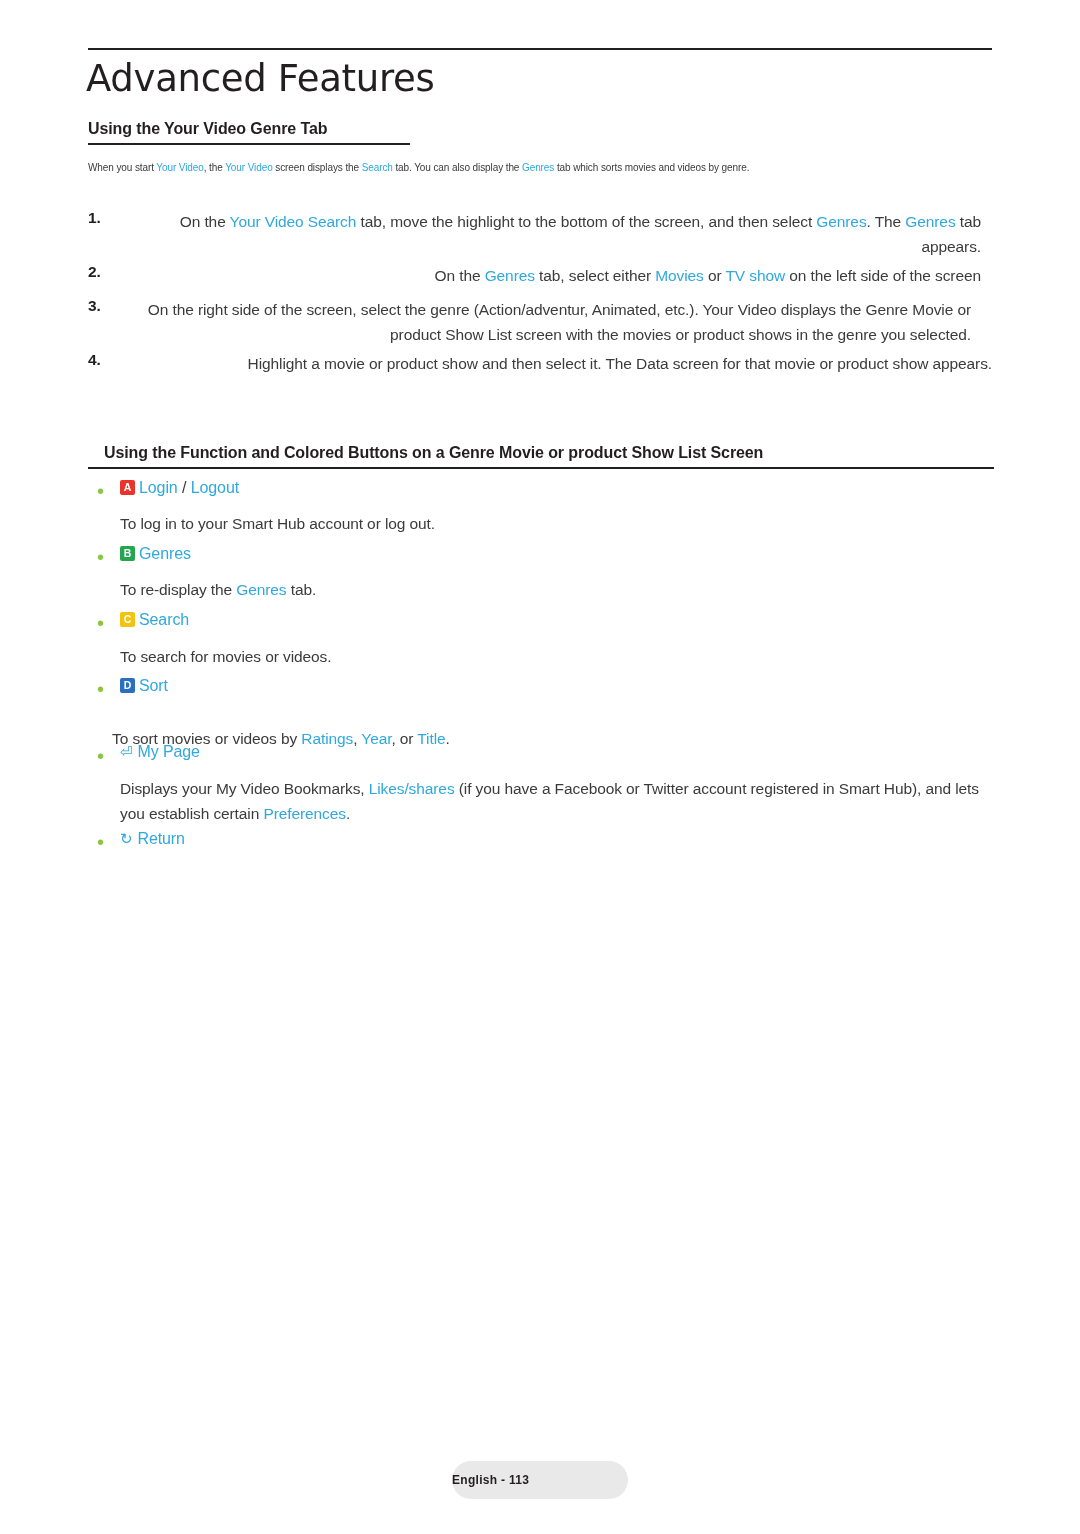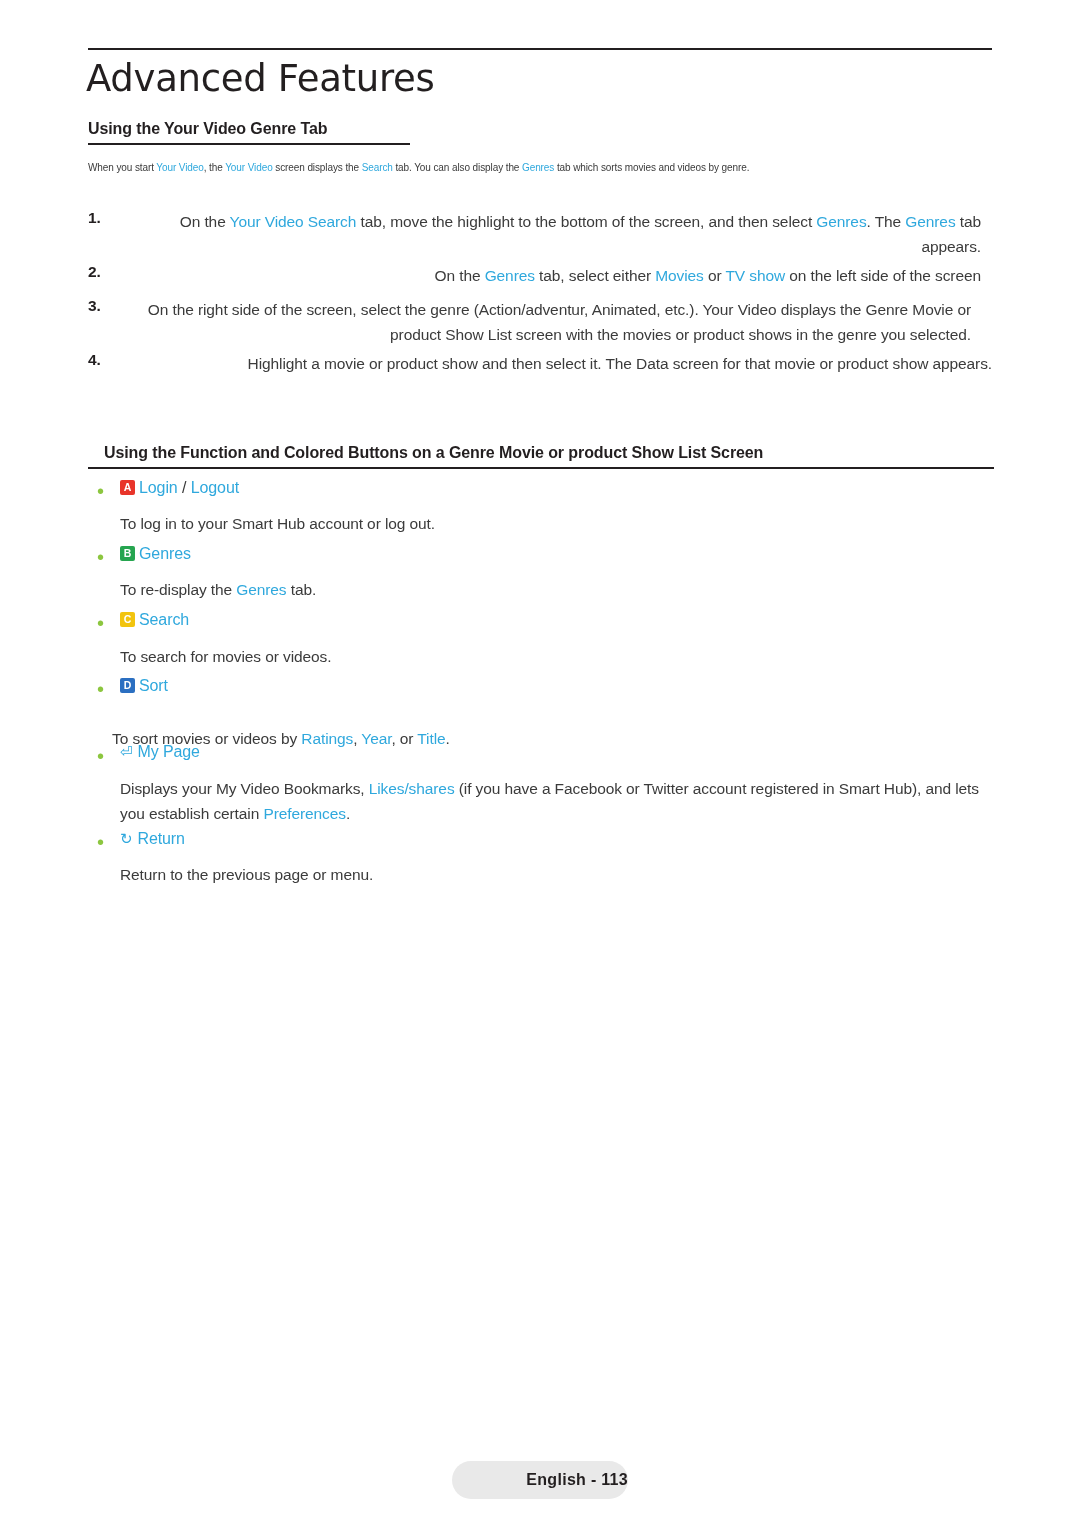--- a/index.html
+++ b/index.html
@@ -127,22 +127,22 @@
     background: #e9e9e9;
     border-radius: 19px;
   }
   .footer-text {
     position: absolute;
     left: 452px;
     top: 1461px;
     width: 176px;
     height: 38px;
     line-height: 38px;
-    text-align: right;
-    font-size: 16px;
+    text-align: left;
+    font-size: 12px;
     font-weight: bold;
     color: #231f20;
     letter-spacing: 0.3px;
   }
 </style>
 </head>
 <body>
 
 <div class="page">
 
@@ -185,18 +185,17 @@
   <div class="bullet" style="left:97px; top:679px;">•</div>
   <div class="bullet-label" style="left:120px; top:677px;"><span class="keycap cap-d">D</span><span>Sort</span></div>
   <div class="bullet-desc" style="left:112px; top:710px; width:860px;margin-top:16px;"><span>To sort movies or videos by </span><span class="blue">Ratings</span><span>, </span><span class="blue">Year</span><span>, or </span><span class="blue">Title</span><span>.</span></div>
 
   <div class="bullet" style="left:97px; top:746px;">•</div>
   <div class="bullet-label" style="left:120px; top:743px;"><span class="glyph glyph-mypage">⏎</span><span>My Page</span></div>
   <div class="bullet-desc" style="left:120px; top:776px; width:865px;"><span>Displays your My Video Bookmarks, </span><span class="blue">Likes/shares</span><span> (if you have a Facebook or Twitter account registered in Smart Hub), and lets you establish certain </span><span class="blue">Preferences</span><span>.</span></div>
 
   <div class="bullet" style="left:97px; top:832px;">•</div>
   <div class="bullet-label" style="left:120px; top:830px;"><span class="glyph glyph-return">↻</span><span>Return</span></div>
-  <div class="bullet-desc" style="left:120px; top:862px; width:860px;">Return to the previous page or menu.</div>
 
   <div class="footer"></div>
   <div class="footer-text">English - 113</div>
 
 </div>
 
 </body></html>

